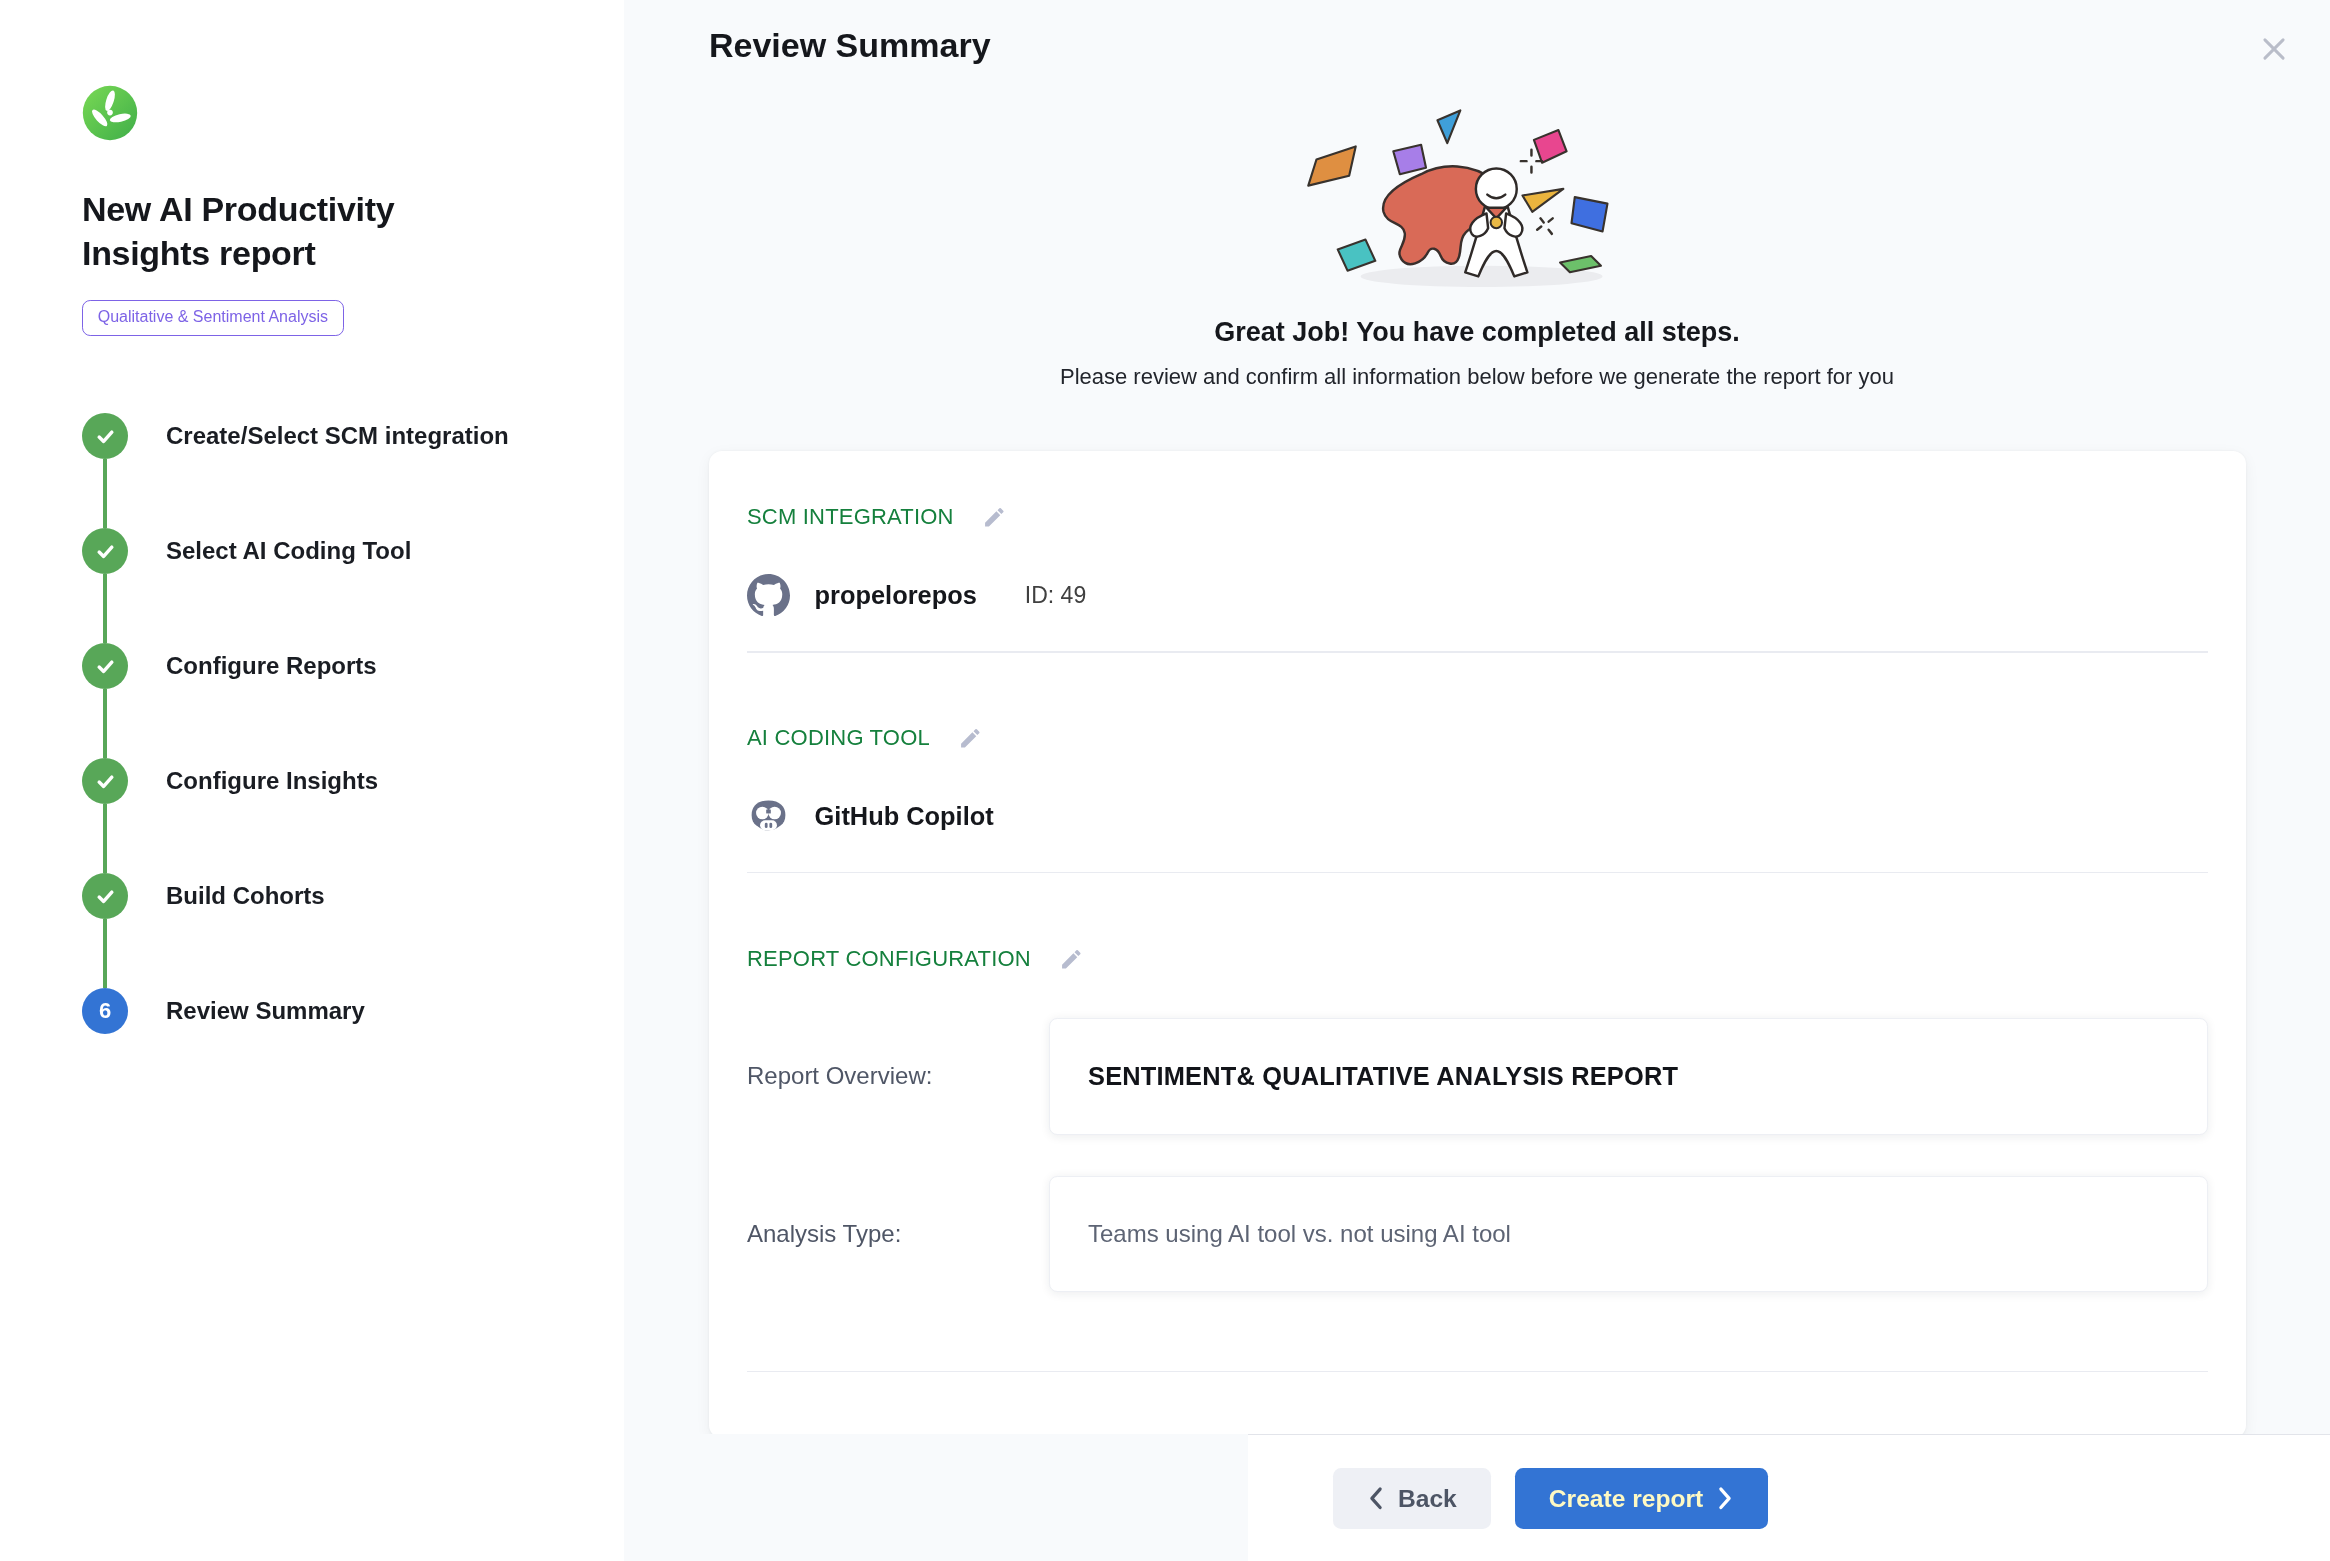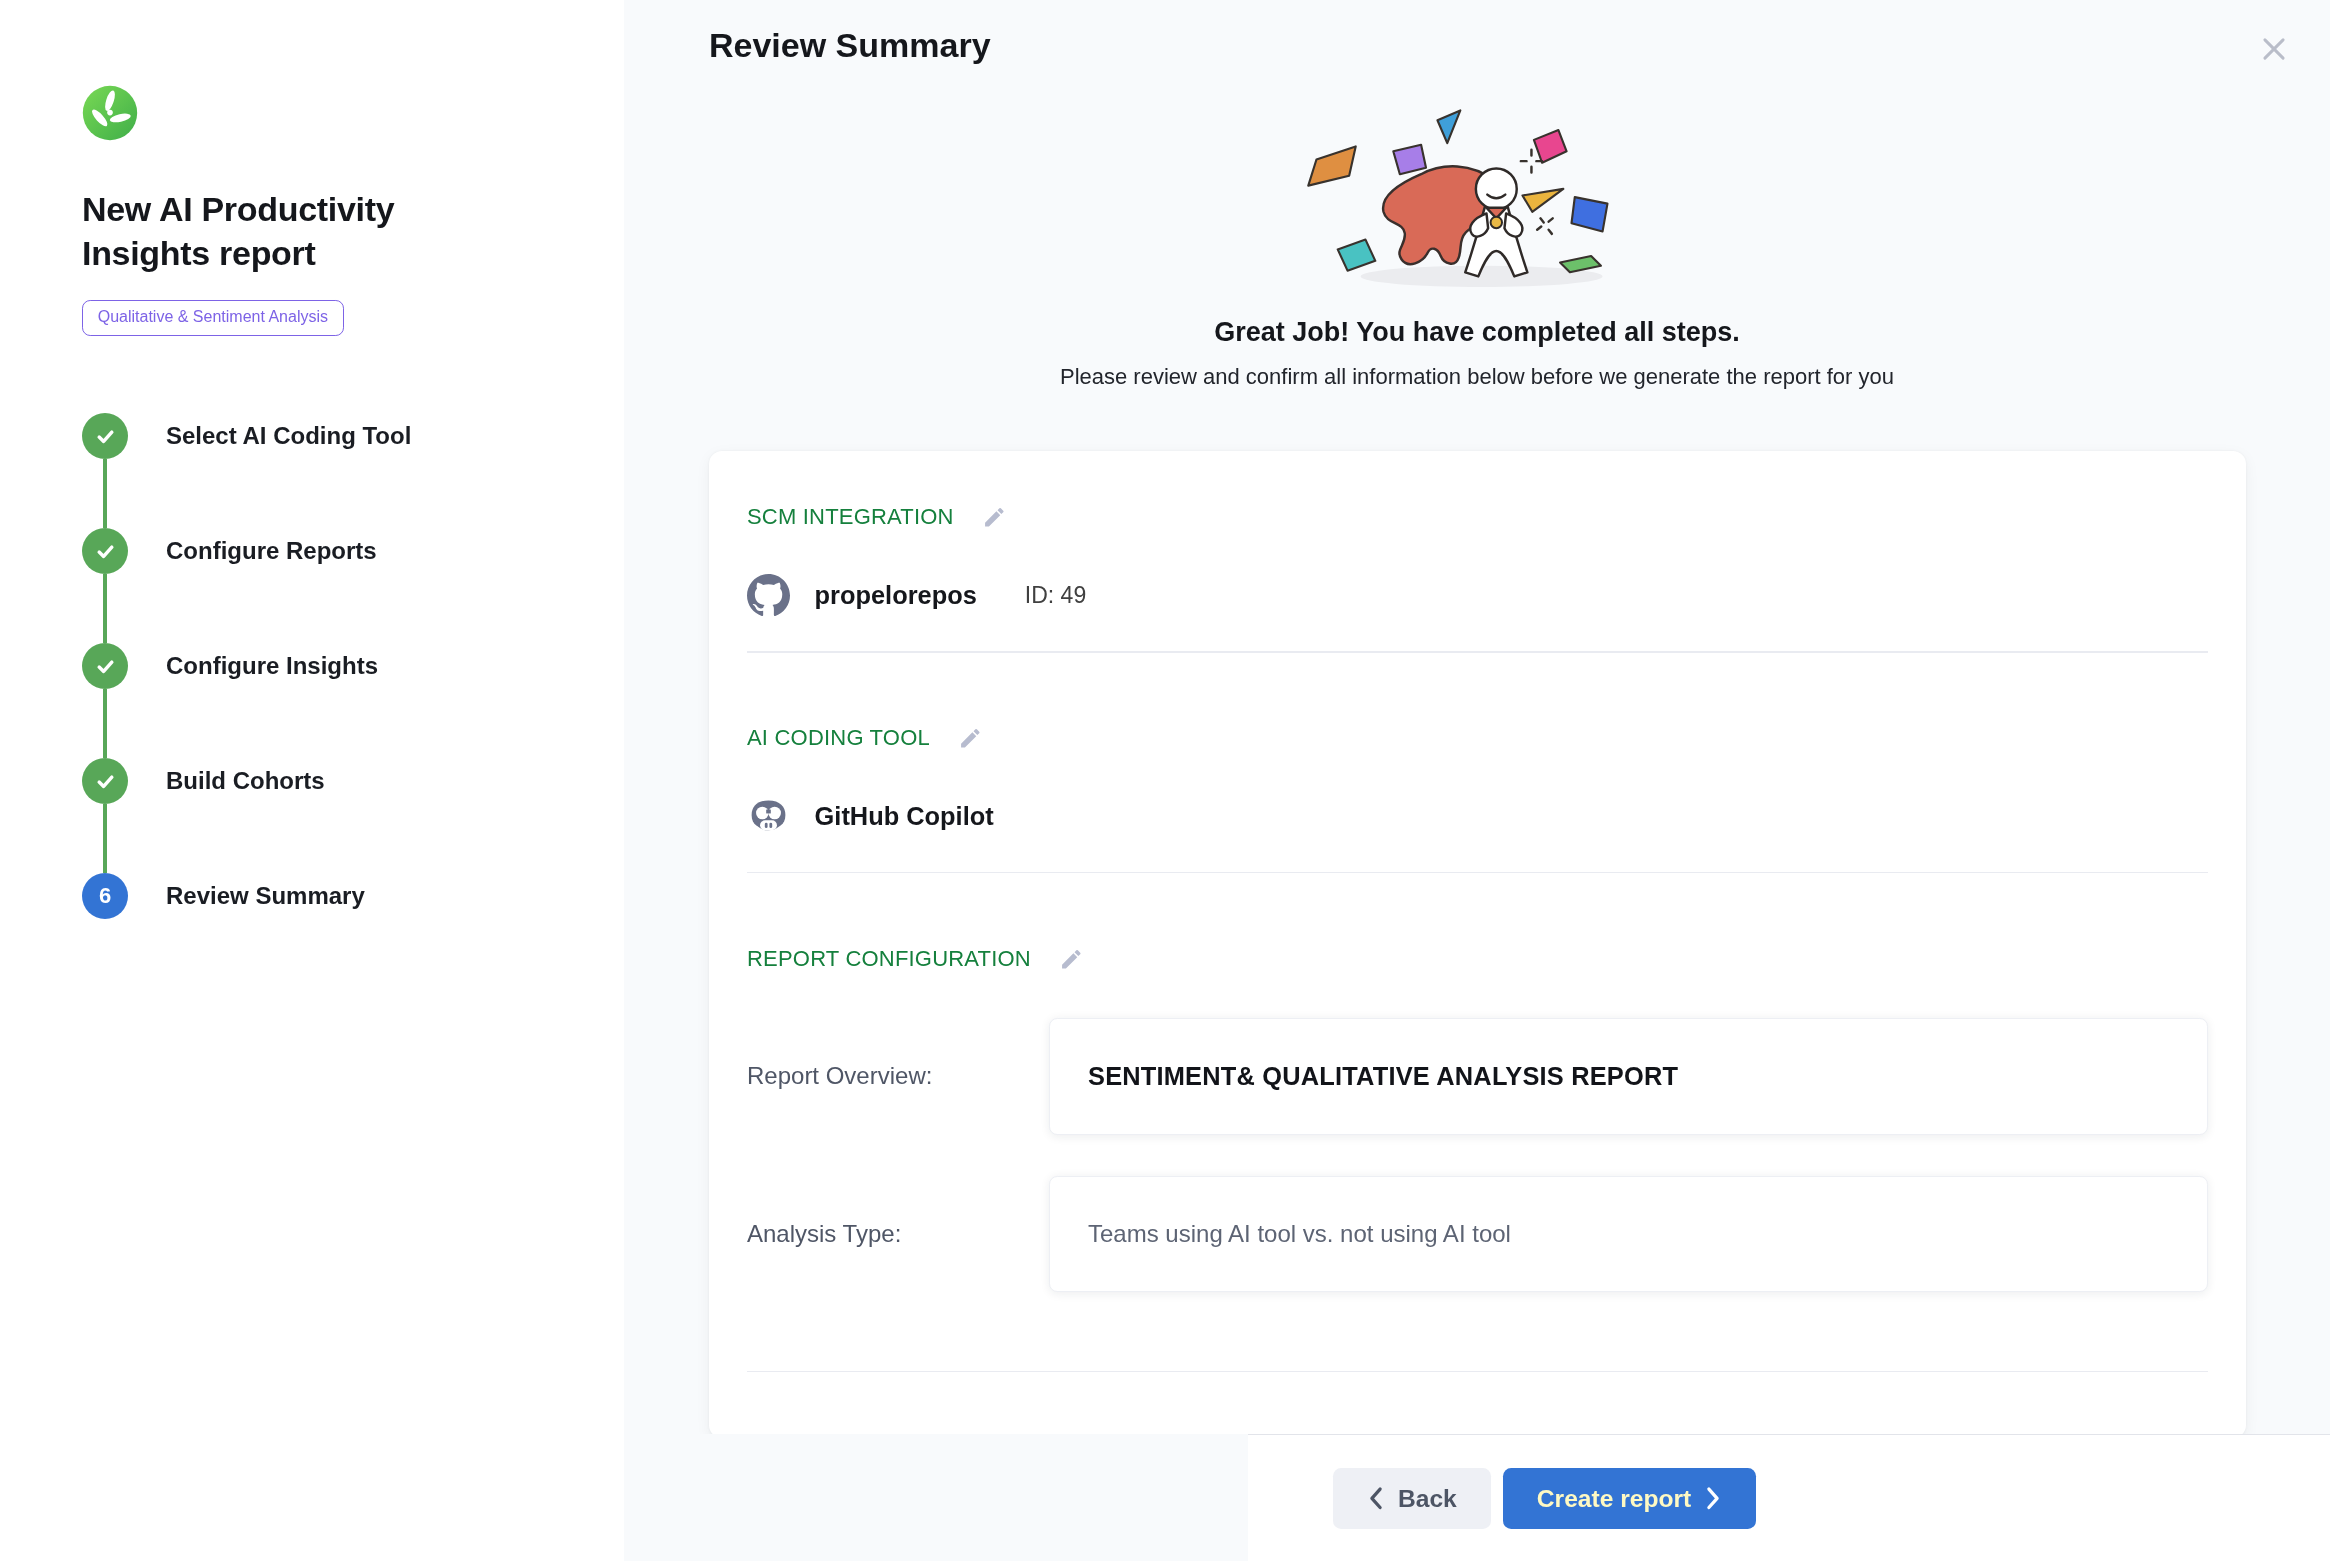--- a/index.html
+++ b/index.html
@@ -92,21 +92,21 @@
     box-shadow: 0 1.6px 9.8px rgba(25,32,46,.08);
     padding: 43px 38px;
   }
   .value-strong { font-size: 25.4px; font-weight: 700; color: #121419; letter-spacing: 0.2px; }
   .value-normal { font-size: 24px; color: #5d6474; }
 
   
   .footer {
     position: absolute; left: 624px; right: 0; bottom: 0; height: 128px;
     background: #ffffff; border-top: 1.6px solid #e2e4ea;
-    display: flex; align-items: center; gap: 12px; padding-left: 85px;
+    display: flex; align-items: center; gap: 24px; padding-left: 85px;
   }
   .btn {
     display: inline-flex; align-items: center; justify-content: center; gap: 13px;
     height: 61px; border: none; border-radius: 8.2px;
     font-family: inherit; font-size: 24.6px; font-weight: 700; cursor: pointer;
   }
   .btn-back { background: #eef0f5; color: #4d5565; padding: 0 34px; }
   .btn-primary { background: #3374d4; color: #fef9c3; padding: 0 34px; text-align: center; }
 </style>
 </head>
@@ -137,20 +137,28 @@
 
     <div class="badge">Qualitative &amp; Sentiment Analysis</div>
 
     <div class="steps">
       <div class="step">
         <div class="step-circle">
           <svg width="23" height="23" viewBox="0 0 16 16">
               <polyline points="3.6,8.4 6.7,11.4 12.4,5" fill="none" stroke="#fff" stroke-width="2.4" stroke-linecap="round" stroke-linejoin="round"></polyline>
             </svg>
         </div>
+        <div class="step-label">Create/Select SCM integration</div>
+      </div>
+      <div class="step">
+        <div class="step-circle">
+          <svg width="23" height="23" viewBox="0 0 16 16">
+              <polyline points="3.6,8.4 6.7,11.4 12.4,5" fill="none" stroke="#fff" stroke-width="2.4" stroke-linecap="round" stroke-linejoin="round"></polyline>
+            </svg>
+        </div>
         <div class="step-label">Select AI Coding Tool</div>
       </div>
       <div class="step">
         <div class="step-circle">
           <svg width="23" height="23" viewBox="0 0 16 16">
               <polyline points="3.6,8.4 6.7,11.4 12.4,5" fill="none" stroke="#fff" stroke-width="2.4" stroke-linecap="round" stroke-linejoin="round"></polyline>
             </svg>
         </div>
         <div class="step-label">Configure Reports</div>
       </div>

